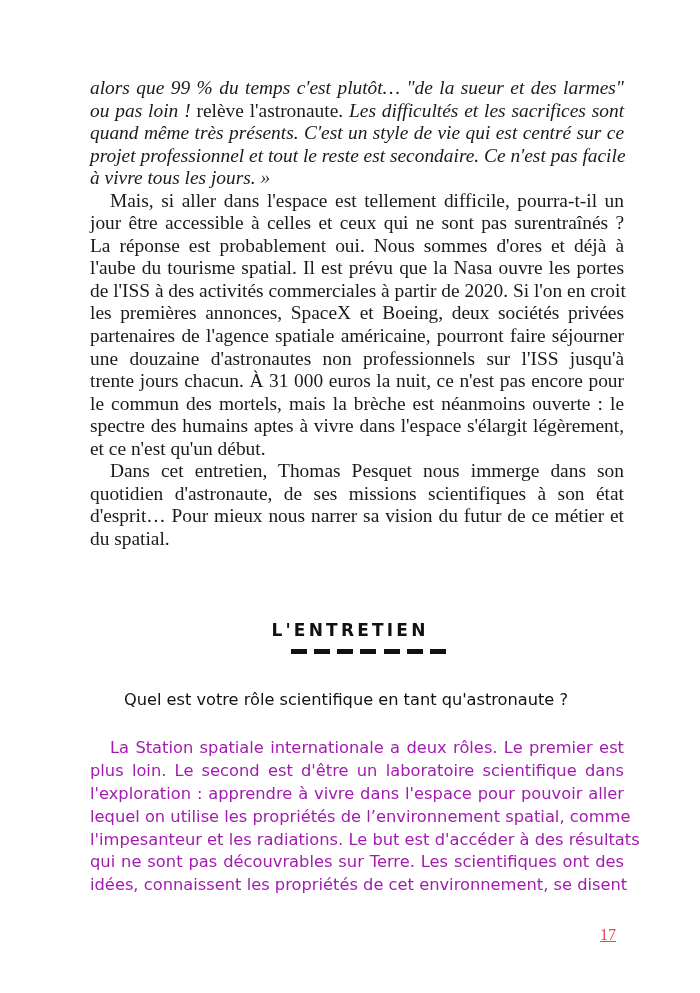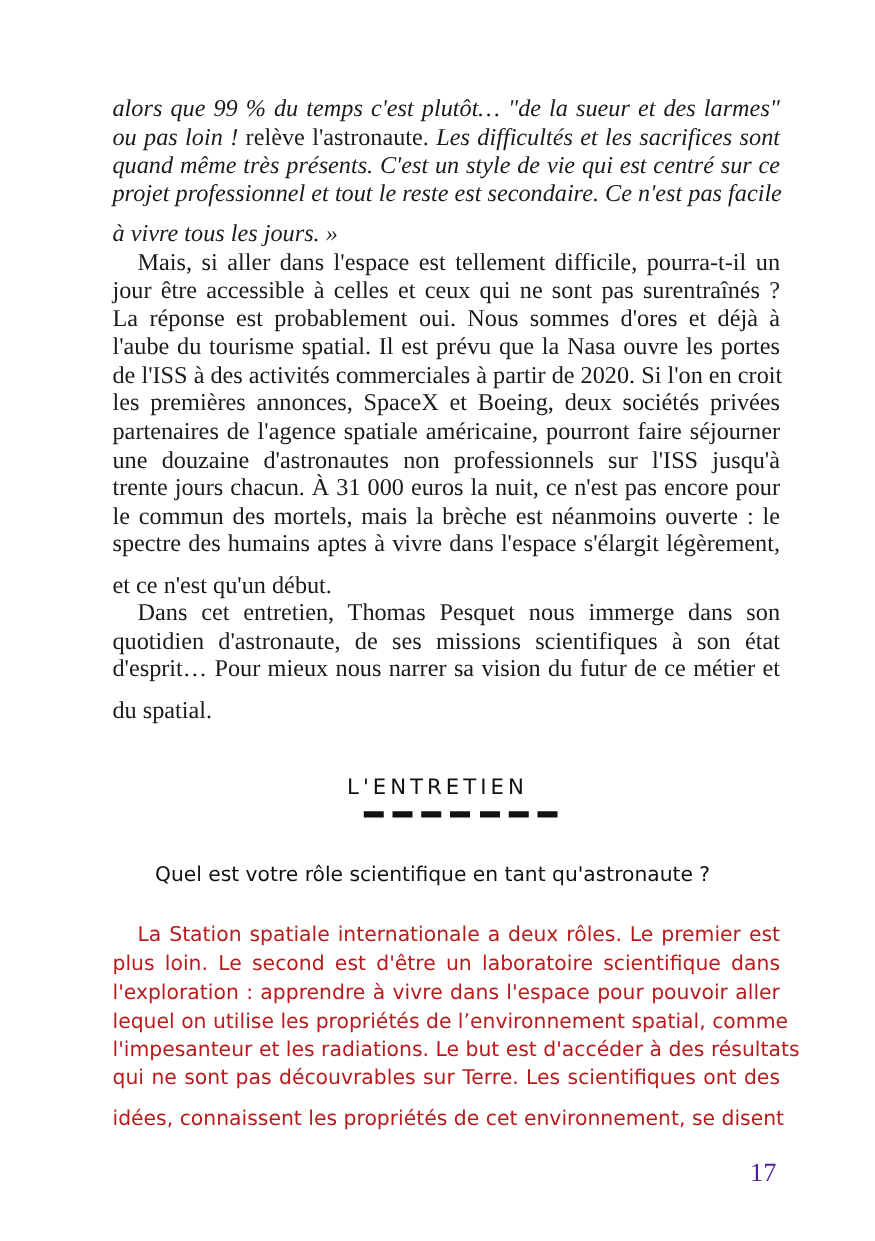--- a/index.html
+++ b/index.html
@@ -1,32 +1,32 @@
 <!DOCTYPE html>
 <html><head>
 <meta charset="utf-8">
 <style>
   html, body { margin: 0; padding: 0; background: #ffffff; }
   body { width: 700px; height: 993px; position: relative; overflow: hidden; color: #1a1a1a; }
   .page { position: absolute; left: 0; top: 0; width: 644px; height: 993px; background: #fff; }
   .col { position: absolute; left: 90px; width: 534px; }
   .serif { font-family: "Liberation Serif", "DejaVu Serif", serif; font-size: 19.4px; line-height: 22.55px; }
   .line { display: block; white-space: nowrap; text-align: justify; text-align-last: justify; height: 22.55px; }
-  .line.last { text-align-last: left; margin-top: 10px; }
+  .line.last { text-align-last: left; }
   .indent { padding-left: 20px; }
   .it { font-style: italic; }
   #serif-block { top: 77px; }
   .section-heading { position: absolute; left: 0; width: 700px; top: 620px; text-align: center;
-    font-family: "DejaVu Sans", "Liberation Sans", sans-serif; font-weight: normal; font-size: 17px; letter-spacing: 3.2px; color: #111; }
+    font-family: "DejaVu Sans", "Liberation Sans", sans-serif; font-weight: bold; font-size: 17px; letter-spacing: 3.2px; color: #111; }
   .dashes { position: absolute; top: 649px; left: 291px; width: 155px; height: 5px; display: flex; justify-content: space-between; }
   .dashes span { display: block; width: 16px; height: 5px; background: #111; }
   .question { position: absolute; left: 110px; top: 690px; font-family: "DejaVu Sans", "Liberation Sans", sans-serif; font-weight: normal; font-size: 16.2px; color: #111; white-space: nowrap; margin-left: 14px; }
-  #sans-block { top: 737px; font-family: "DejaVu Sans", "Liberation Sans", sans-serif; font-size: 16.3px; line-height: 22.9px; color: #b91c1c; }
+  #sans-block { top: 737px; font-family: "DejaVu Sans", "Liberation Sans", sans-serif; font-size: 16.3px; line-height: 22.9px; color: #a21caf; }
   #sans-block .line { height: 22.9px; }
-  .page-number { position: absolute; left: 600px; top: 926px; font-family: "Liberation Serif", "DejaVu Serif", serif; font-size: 21px; color: #4c1d95; }
+  .page-number { position: absolute; left: 600px; top: 926px; font-family: "Liberation Serif", "DejaVu Serif", serif; font-size: 16px; color: #ef4444; text-decoration: underline; }
 </style>
 </head>
 <body>
 
 <div class="page">
 
   <div class="col serif" id="serif-block">
     <div id="quote-lines">
         <span class="line"><span class="it">alors que 99 % du temps c'est plutôt… "de la sueur et des larmes"</span></span>
         <span class="line"><span class="it">ou pas loin ! </span><span>relève l'astronaute. </span><span class="it">Les difficultés et les sacrifices sont</span></span>

